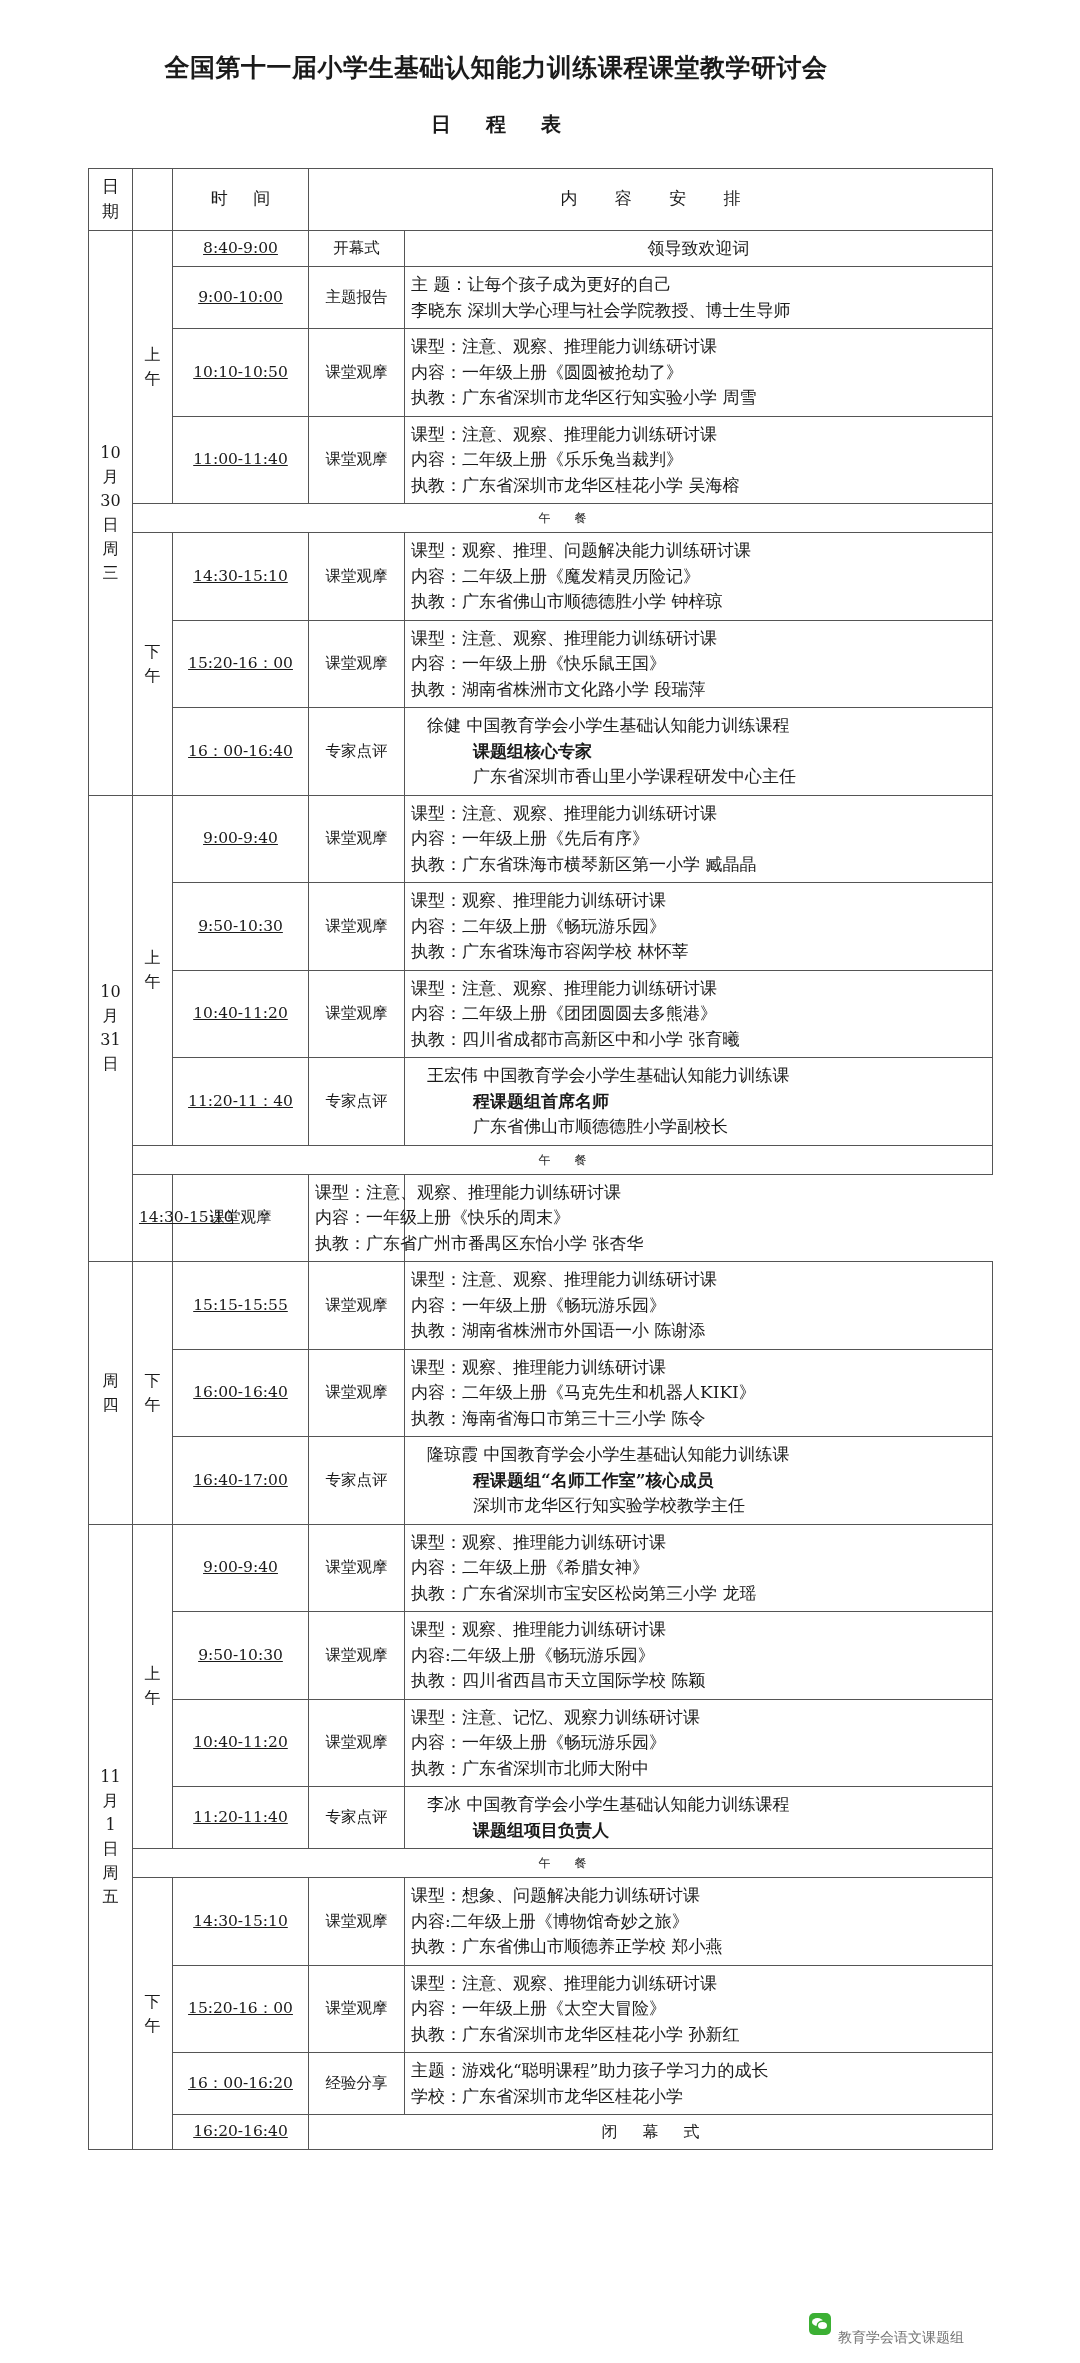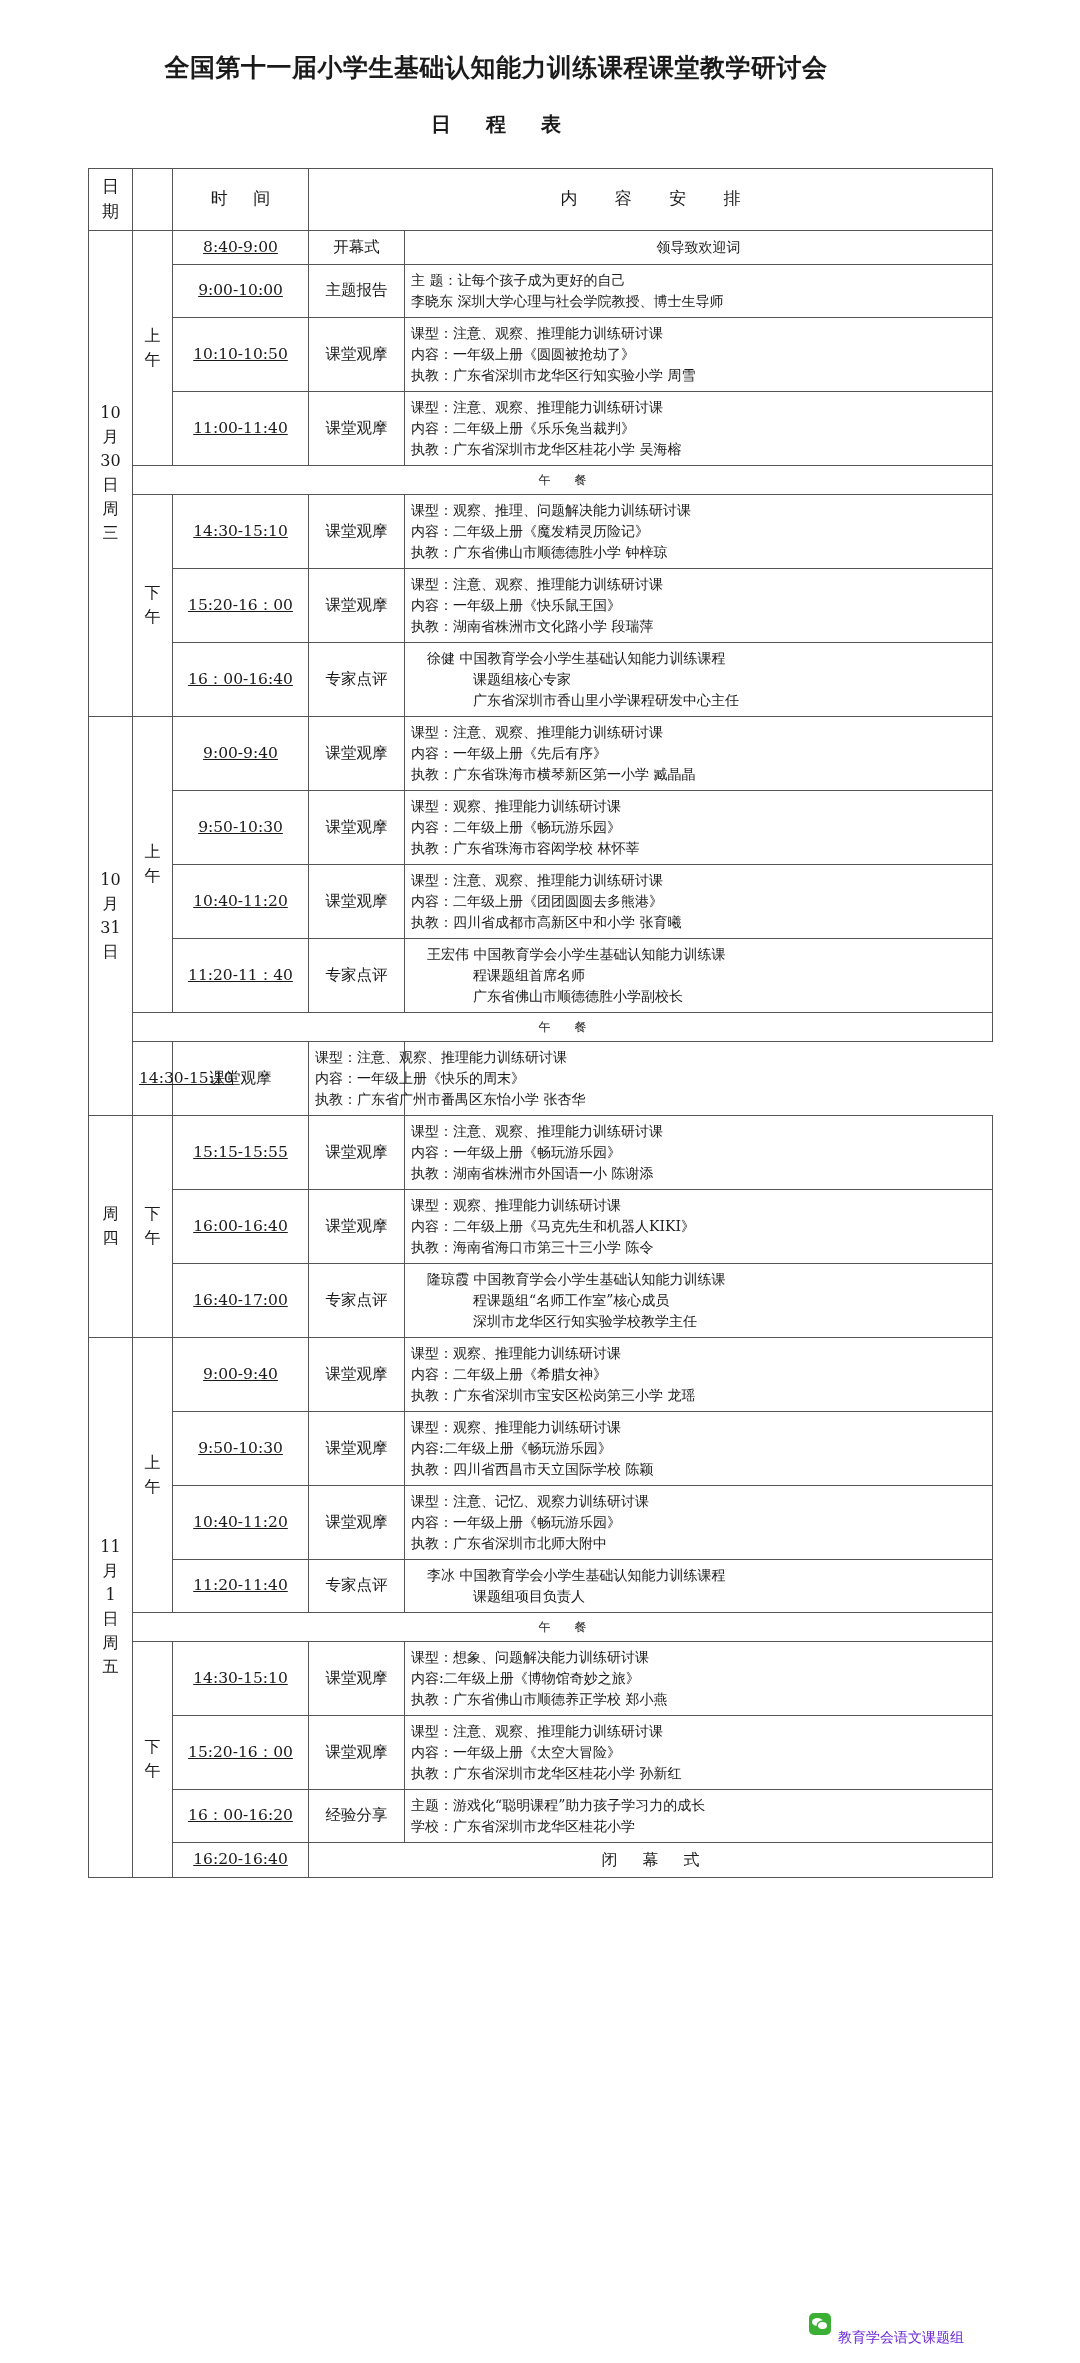--- a/index.html
+++ b/index.html
@@ -85,42 +85,42 @@
     text-decoration: underline;
   }
   .cell-kind {
     text-align: center;
     white-space: nowrap;
     font-size: 15.5px;
   }
   .cell-body {
     text-align: left;
     padding-left: 10px;
-    font-size: 14px;
+    font-size: 17px;
   }
   .cell-body .ln { display: block; white-space: nowrap; }
   .cell-body.center-block { text-align: center; }
   .cell-body.center-block .ln { display: block; white-space: nowrap; }
   .lunch {
     text-align: center;
     letter-spacing: 10px;
     text-indent: 10px;
     font-size: 12px;
     padding: 14px 4px;
   }
   .closing {
     text-align: center;
     letter-spacing: 10px;
     text-indent: 10px;
     font-size: 16px;
     padding: 10px 4px;
   }
   .expert-body { padding-left: 10px; }
   .expert-body .ln { display: block; white-space: nowrap; margin-left: 16px; }
-  .expert-body .ind1 { padding-left: 46px; }
+  .expert-body .ind1 { padding-left: 46px; font-weight: bold; }
   .expert-body .ind2 { padding-left: 46px; }
 
   
   .footer {
     position: absolute;
     right: 28px;
     bottom: 16px;
     display: flex;
     align-items: center;
     gap: 7px;
@@ -146,21 +146,21 @@
     content: "";
     position: absolute;
     left: 9px; top: 9px;
     width: 9px; height: 7px;
     border-radius: 50%;
     background: #fff;
     box-shadow: 0 0 0 1.4px #3cb034;
   }
   .footer-label {
     font-size: 14px;
-    color: #6d28d9;
+    color: #737373;
     margin-top: 28px;
   }
 </style>
 </head>
 <body>
 
 <div class="page">
 
   <div class="doc-title">全国第十一届小学生基础认知能力训练课程课堂教学研讨会</div>
   <div class="doc-subtitle">日  程  表</div>

